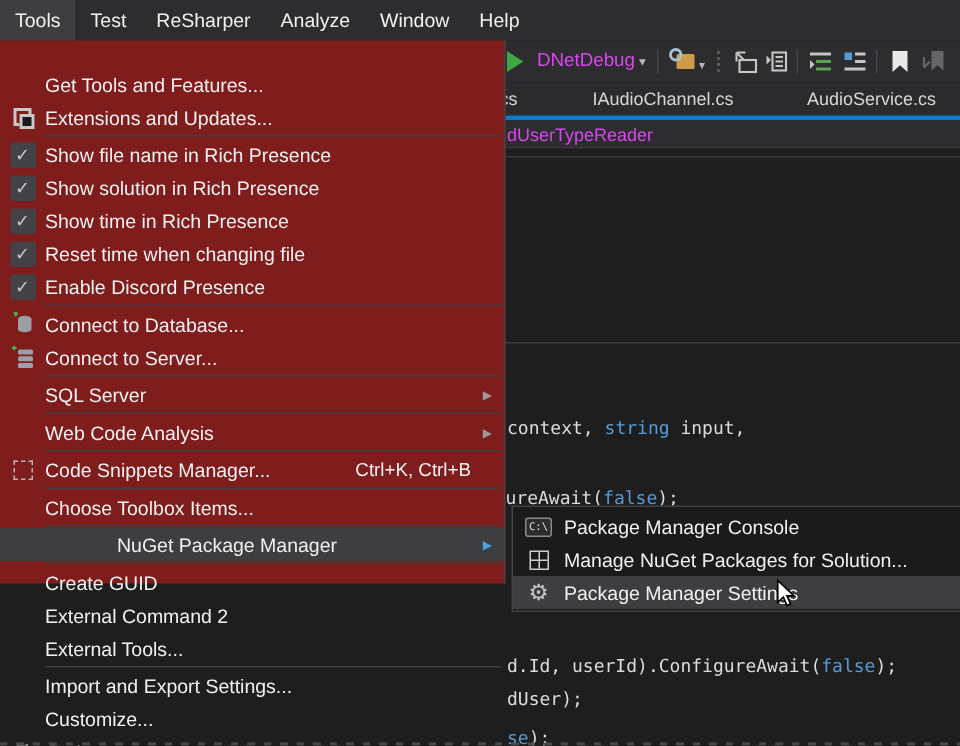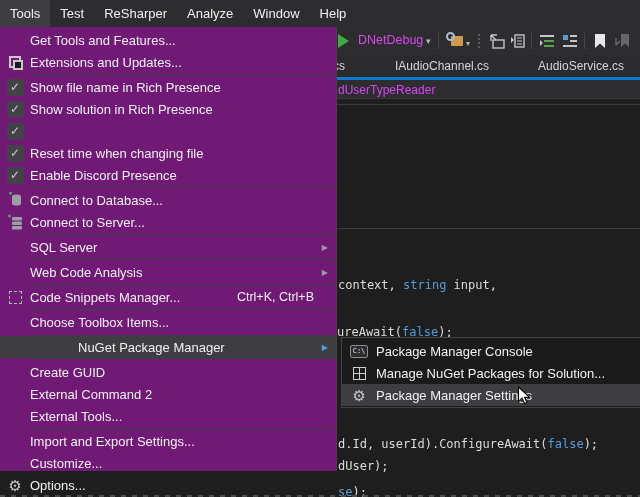--- a/index.html
+++ b/index.html
@@ -43,23 +43,23 @@
   .breadcrumb span { position:absolute; left:338px; top:3px; font-size:12px; color:#d946ef; }
 
   
   .editor { position:absolute; left:0; top:99px; width:640px; height:398px; background:#1e1e1e; }
   .hline { position:absolute; left:333px; width:307px; height:1px; background:#3a3a3e; }
   .code { position:absolute; font-family:"DejaVu Sans Mono", monospace; font-size:12px;
           color:#dcdcdc; white-space:pre; }
   .kw { color:#569cd6; }
 
   
-  .menu { position:absolute; left:0; top:27px; width:337px; height:444px;
-          background:#701a75; border-right:1px solid #434346; z-index:10;
-          padding-top:2px; }
+  .menu { position:absolute; left:0; top:27px; width:337px; height:362px;
+          background:#7f1d1d; border-right:1px solid #434346; z-index:10;
+          padding-top:18px; }
   .mi { height:22px; display:flex; align-items:center; font-size:13px; color:#f1f1f1; }
   .mi.hl { background:#3e3e40;gap:48px; }
   .mic { width:30px; flex:0 0 30px; display:flex; align-items:center; justify-content:center; }
   .mil { flex:1 1 auto; }
   .sc  { margin-right:22px; font-size:12.5px; color:#f1f1f1; }
   .arr { margin-right:8px; font-size:8px; color:#9a9a9a; }
   .arr.blue { color:#4ba0e8; }
   .msep { height:1px; background:#3f3f44; margin:1px 2px 1px 30px; }
 
   .chk { width:17px; height:17px; background:#434347; border-radius:2px; color:#c8c8c8;
@@ -212,20 +212,21 @@
     <div class="mi">
       <span class="mic">
           <span class="chk">✓</span>
         </span>
       <span class="mil">Show solution in Rich Presence</span>
     </div>
     <div class="mi">
       <span class="mic">
           <span class="chk">✓</span>
         </span>
+      <span class="mil">Show time in Rich Presence</span>
     </div>
     <div class="mi">
       <span class="mic">
           <span class="chk">✓</span>
         </span>
       <span class="mil">Reset time when changing file</span>
     </div>
     <div class="mi">
       <span class="mic">
           <span class="chk">✓</span>

